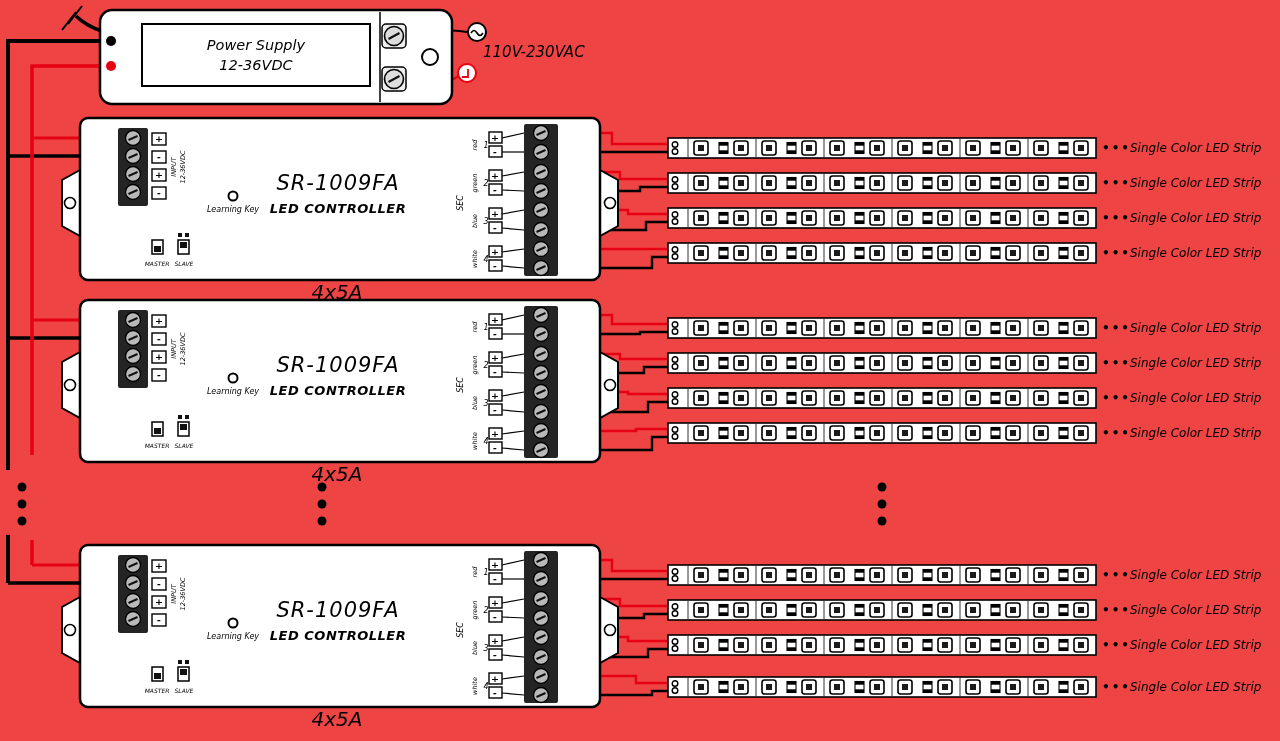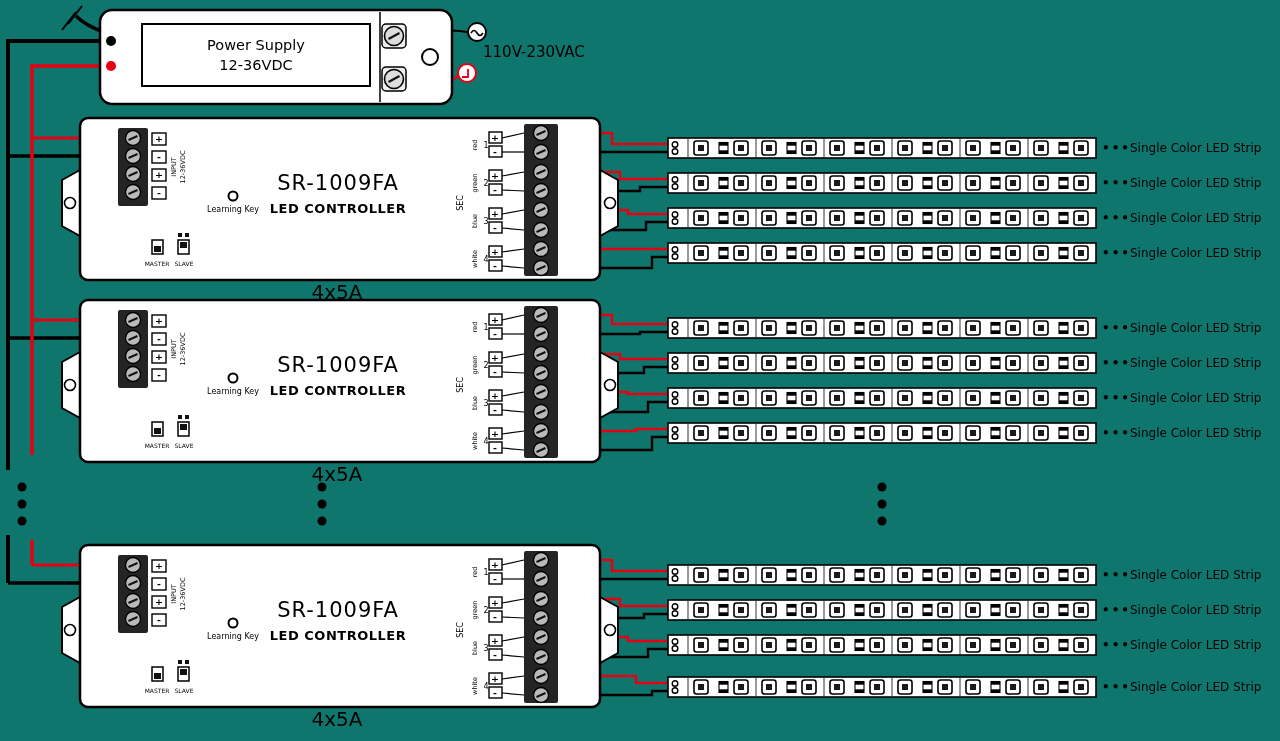--- a/index.html
+++ b/index.html
@@ -1,16 +1,16 @@
 <!DOCTYPE html>
 <html><head>
 <meta charset="utf-8">
 <style>
   html,body{margin:0;padding:0;background:#fff;}
-  .stage{position:relative;width:1280px;height:741px;background:#0f766e;overflow:hidden;}
+  .stage{position:relative;width:1280px;height:741px;background:#ef4444;overflow:hidden;font-style:italic;}
   svg{position:absolute;left:0;top:0;}
   text{font-family:"DejaVu Sans","Liberation Sans",sans-serif;fill:#000;}
   .t6{font-size:6px;}
   .t7{font-size:6.5px;}
   .t8{font-size:8px;}
   .t9b{font-size:9.5px;font-weight:bold;}
   .t11{font-size:12px;font-weight:bold;letter-spacing:2px;}
   .t12{font-size:12px;}
   .t13b{font-size:13px;font-weight:bold;letter-spacing:.5px;}
   .t14{font-size:14.5px;}

